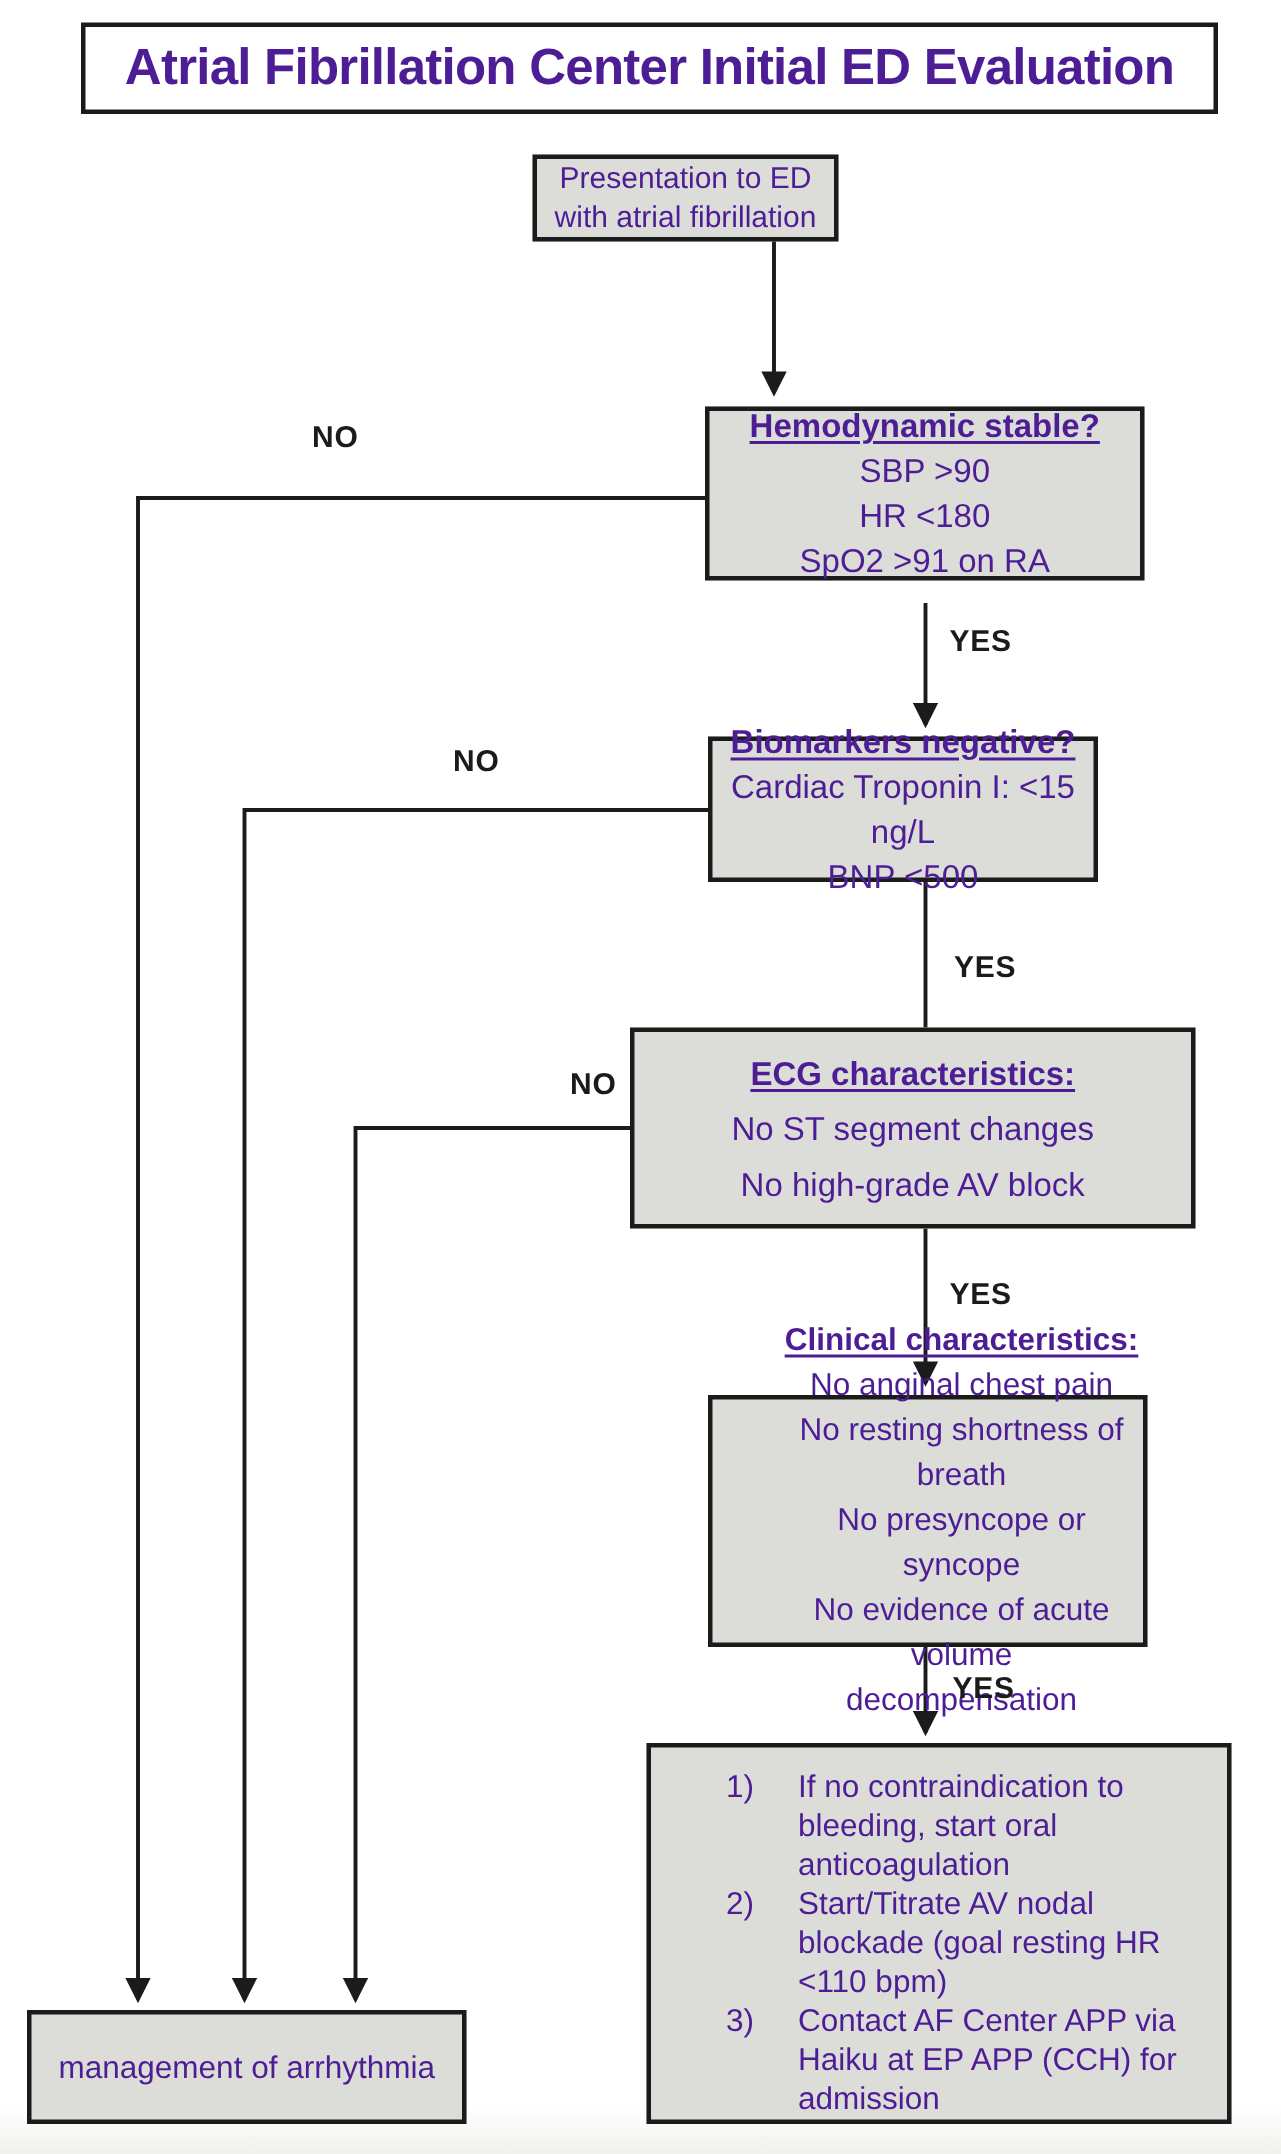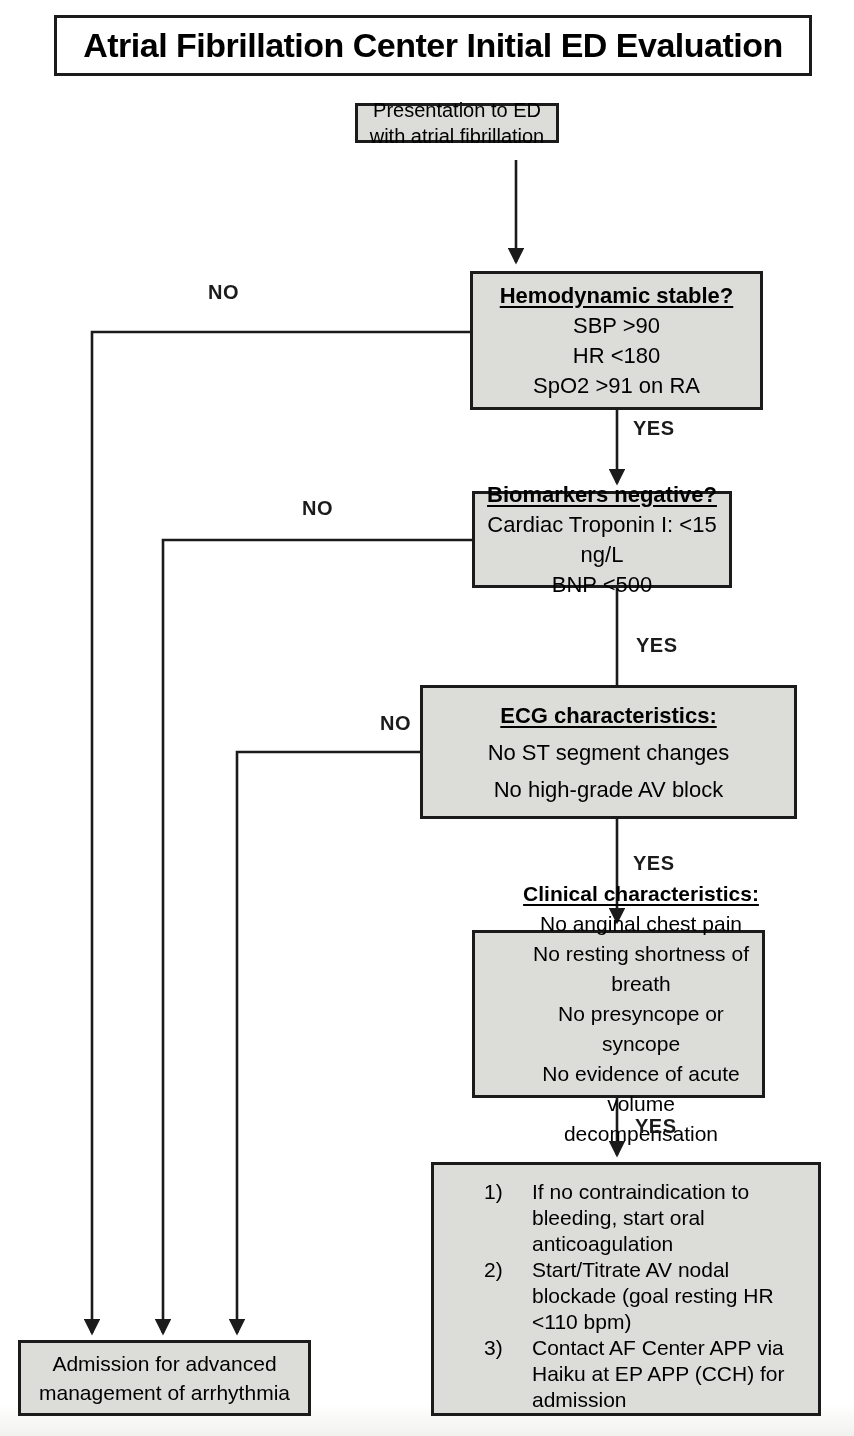--- a/index.html
+++ b/index.html
@@ -16,30 +16,30 @@
   }
   .connectors{position:absolute;left:0;top:0;width:854px;height:1436px;}
   .node{
     position:absolute;
     box-sizing:border-box;
     background:var(--box-fill,#dcdcd8);
     border:3px solid var(--box-border,#1b1b1b);
     display:flex;flex-direction:column;
     align-items:center;justify-content:center;
     text-align:center;
-    color:#000000;
+    color:#4c1d95;
   }
   .node.white{background:#ffffff;}
   .title-box{
     left:54px;top:15px;width:758px;height:61px;
     font-size:34px;font-weight:bold;letter-spacing:-0.5px;
   }
-  .presentation{left:355px;top:103px;width:204px;height:40px;
+  .presentation{left:355px;top:103px;width:204px;height:58px;
     font-size:20px;line-height:26px;}
-  .hemodynamic{left:470px;top:271px;width:293px;height:139px;
+  .hemodynamic{left:470px;top:271px;width:293px;height:116px;
     font-size:22px;line-height:30px;}
   .biomarkers{left:472px;top:491px;width:260px;height:97px;
     font-size:22px;line-height:30px;}
   .ecg{left:420px;top:685px;width:377px;height:134px;
     font-size:22px;line-height:37px;}
   .clinical{left:472px;top:930px;width:293px;height:168px;
     font-size:21px;line-height:30px;padding-left:45px;}
   .actions{left:431px;top:1162px;width:390px;height:254px;
     font-size:21px;line-height:26px;
     justify-content:flex-start;align-items:stretch;
@@ -129,21 +129,20 @@
       <span class="num">2)</span>
       <span class="txt">Start/Titrate AV nodal blockade (goal resting HR &lt;110 bpm)</span>
     </div>
     <div class="action-item">
       <span class="num">3)</span>
       <span class="txt">Contact AF Center APP via Haiku at EP APP (CCH) for admission</span>
     </div>
   </div>
 
   <div class="node admission">
-    <div>Admission for advanced</div>
     <div>management of arrhythmia</div>
   </div>
 
   <div class="edge-label" style="left:208px;top:281px;">NO</div>
   <div class="edge-label" style="left:302px;top:497px;">NO</div>
   <div class="edge-label" style="left:380px;top:712px;">NO</div>
   <div class="edge-label" style="left:633px;top:417px;">YES</div>
   <div class="edge-label" style="left:636px;top:634px;">YES</div>
   <div class="edge-label" style="left:633px;top:852px;">YES</div>
   <div class="edge-label" style="left:635px;top:1115px;">YES</div>

